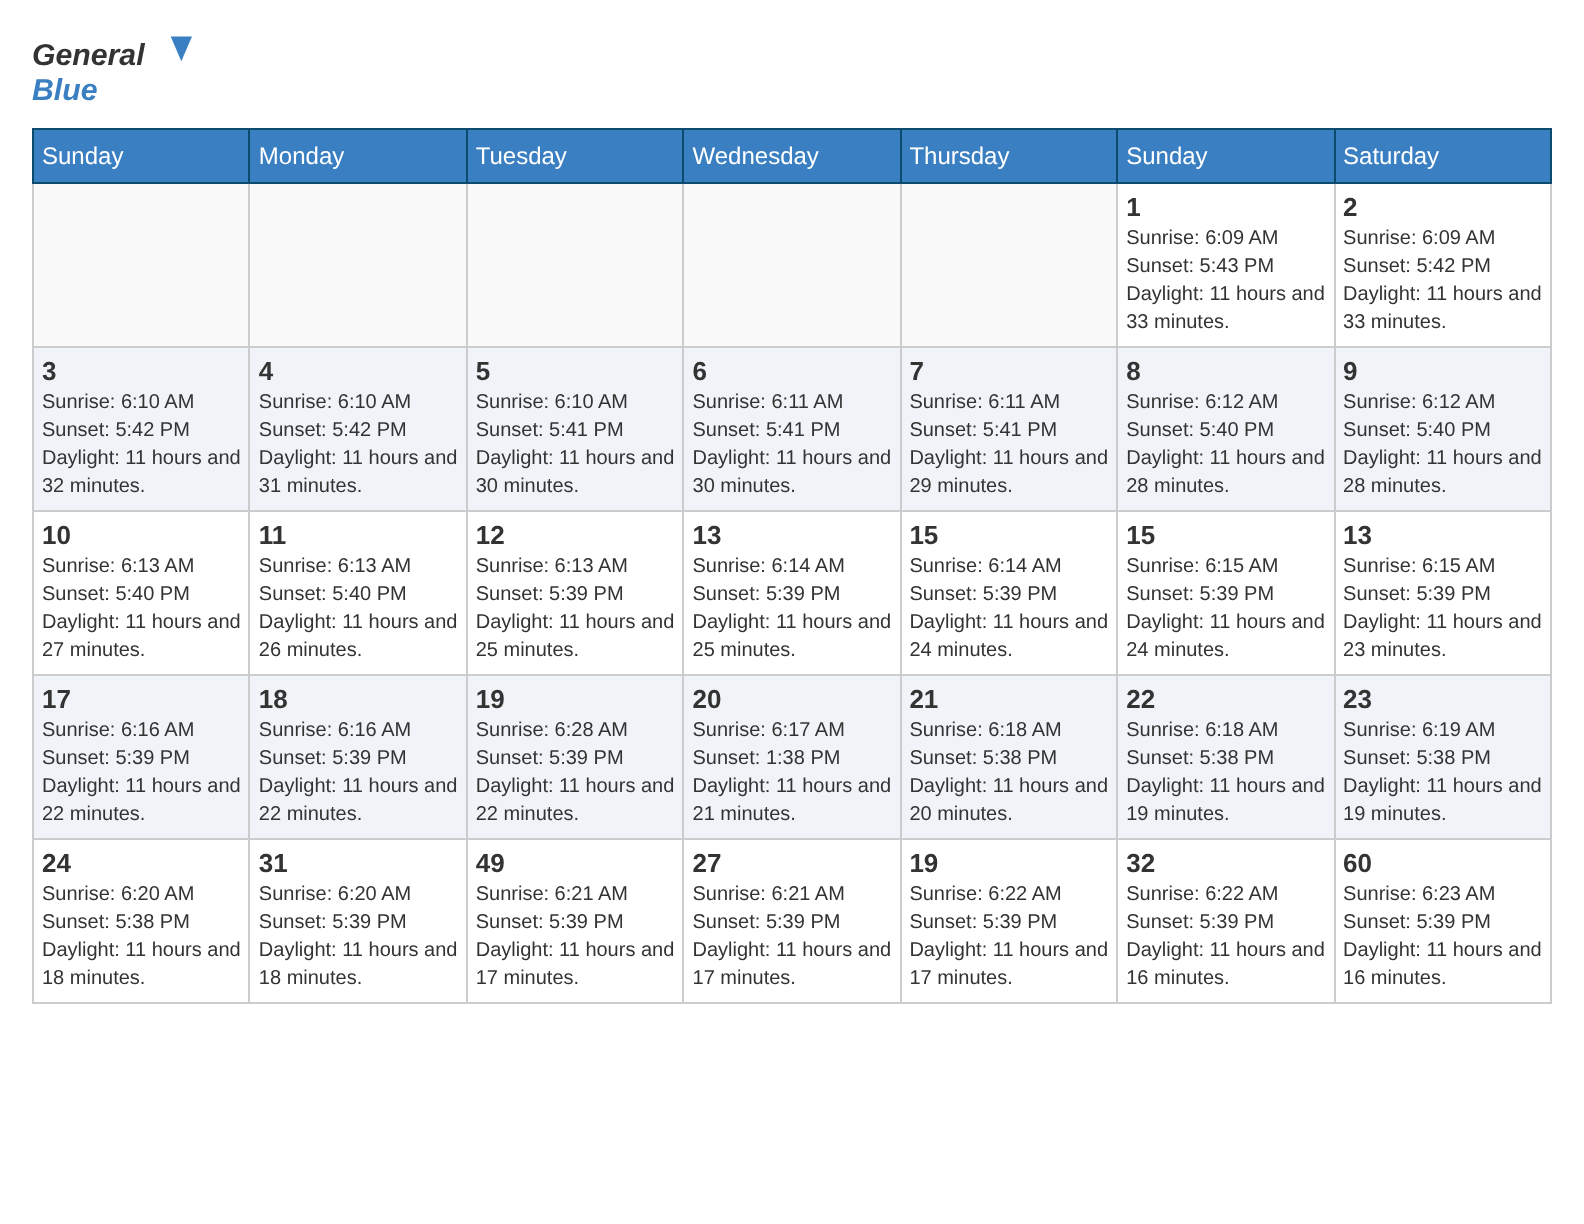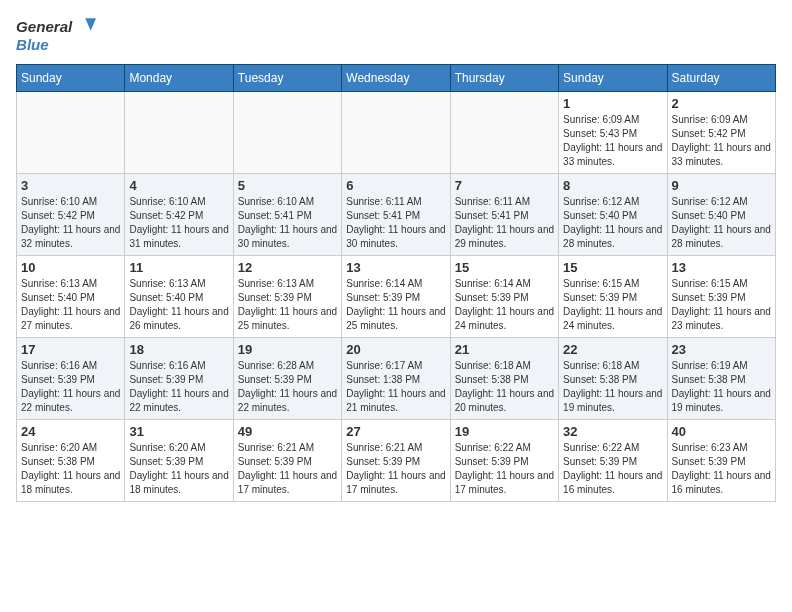--- a/index.html
+++ b/index.html
@@ -319,21 +319,21 @@
 and 17 minutes.</div>
         </td>
         <td>
           <span class="day-num">32</span>
           <div class="day-info">Sunrise: 6:22 AM
 Sunset: 5:39 PM
 Daylight: 11 hours
 and 16 minutes.</div>
         </td>
         <td>
-          <span class="day-num">40</span>
+          <span class="day-num">60</span>
           <div class="day-info">Sunrise: 6:23 AM
 Sunset: 5:39 PM
 Daylight: 11 hours
 and 16 minutes.</div>
         </td>
       </tr>
     </tbody>
 </table>
 
 <style>

